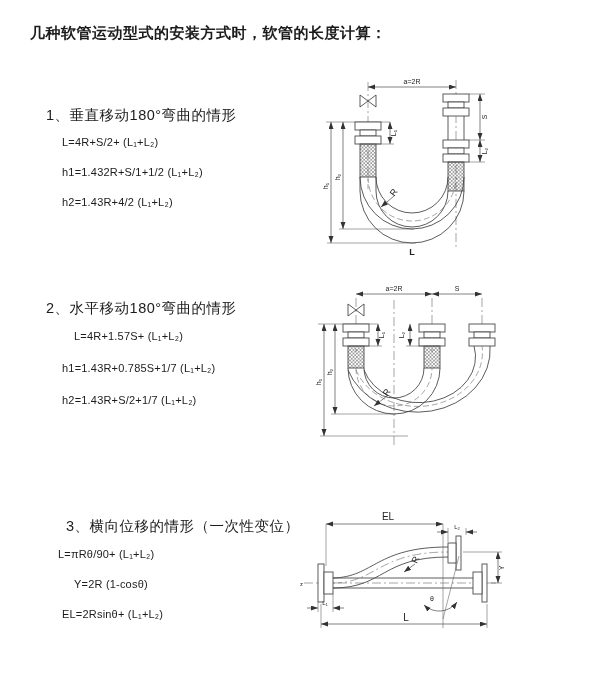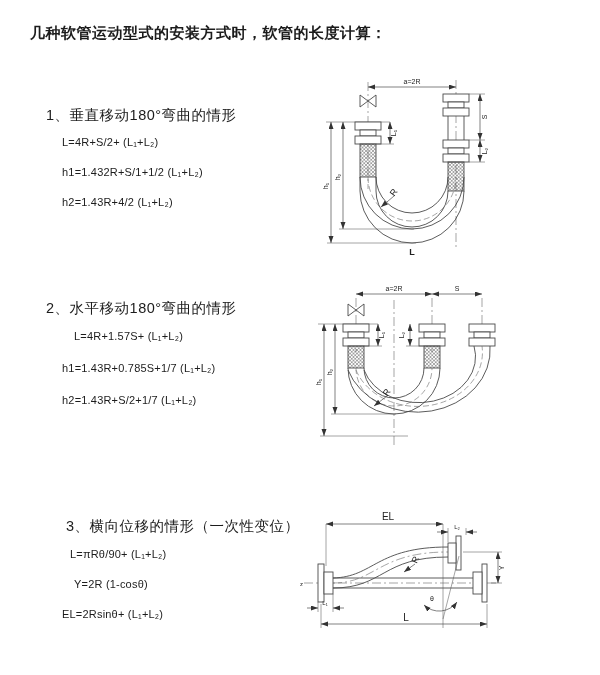--- a/index.html
+++ b/index.html
@@ -29,21 +29,21 @@
 <div class="abs formula" style="left:62px;top:136px;">L=4R+S/2+ (L₁+L₂)</div>
 <div class="abs formula" style="left:62px;top:166px;">h1=1.432R+S/1+1/2 (L₁+L₂)</div>
 <div class="abs formula" style="left:62px;top:196px;">h2=1.43R+4/2 (L₁+L₂)</div>
 
 <div class="abs heading" style="left:46px;top:299px;">2、水平移动180°弯曲的情形</div>
 <div class="abs formula" style="left:62px;top:330px;margin-left:12px;">L=4R+1.57S+ (L₁+L₂)</div>
 <div class="abs formula" style="left:62px;top:362px;">h1=1.43R+0.785S+1/7 (L₁+L₂)</div>
 <div class="abs formula" style="left:62px;top:394px;">h2=1.43R+S/2+1/7 (L₁+L₂)</div>
 
 <div class="abs heading" style="left:46px;top:517px;margin-left:20px;">3、横向位移的情形（一次性变位）</div>
-<div class="abs formula" style="left:70px;top:548px;">L=πRθ/90+ (L₁+L₂)</div>
+<div class="abs formula" style="left:58px;top:548px;">L=πRθ/90+ (L₁+L₂)</div>
 <div class="abs formula" style="left:62px;top:578px;margin-left:12px;">Y=2R (1-cosθ)</div>
 <div class="abs formula" style="left:62px;top:608px;">EL=2Rsinθ+ (L₁+L₂)</div>
 
 <svg style="left:310px;top:74px;" width="285" height="185" viewBox="0 0 285 185">
   <defs>
     <marker id="a1e" markerWidth="8" markerHeight="6" refX="7" refY="2.5" orient="auto" markerUnits="userSpaceOnUse">
         <path d="M0,0L7,2.5L0,5Z" fill="#333"></path>
       </marker>
     <marker id="a1s" markerWidth="8" markerHeight="6" refX="7" refY="2.5" orient="auto-start-reverse" markerUnits="userSpaceOnUse">
         <path d="M0,0L7,2.5L0,5Z" fill="#333"></path>

